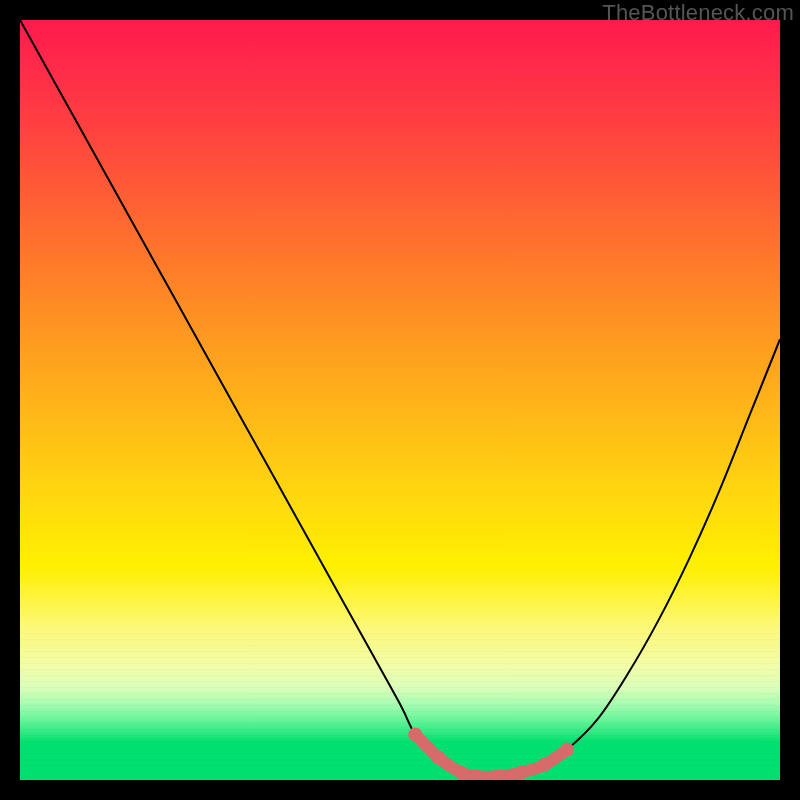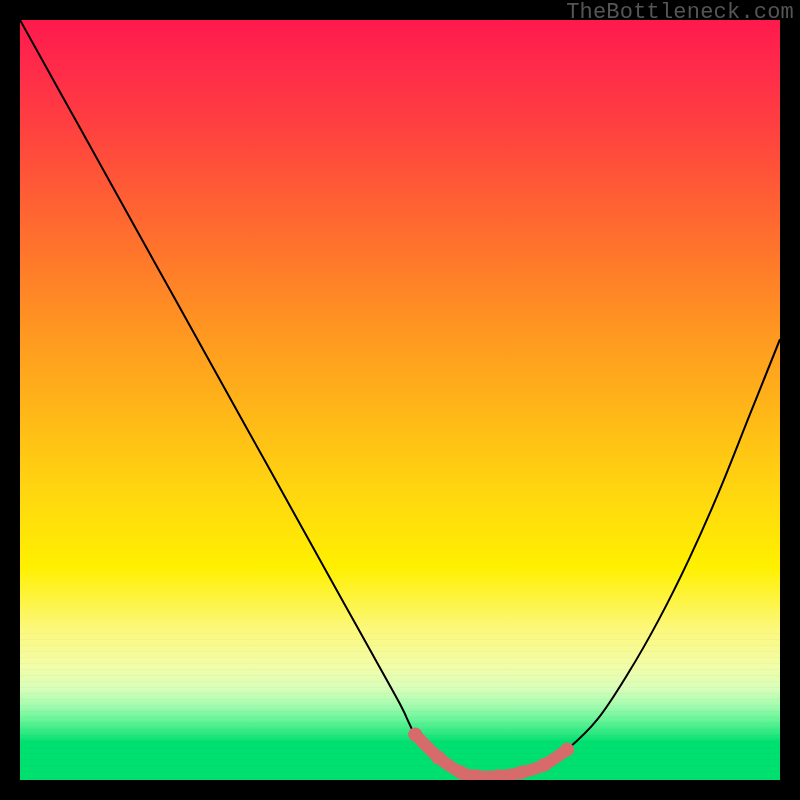--- a/index.html
+++ b/index.html
@@ -9,21 +9,20 @@
     height: 800px;
     background: #000;
     overflow: hidden;
     font-family: Arial, Helvetica, sans-serif;
   }
   .frame {
     position: relative;
     width: 800px;
     height: 800px;
     background: #000;
-    font-family: Liberation Mono, monospace;
   }
   .plot {
     position: absolute;
     left: 20px;
     top: 20px;
     width: 760px;
     height: 760px;
     
     background: linear-gradient(
       to bottom,

